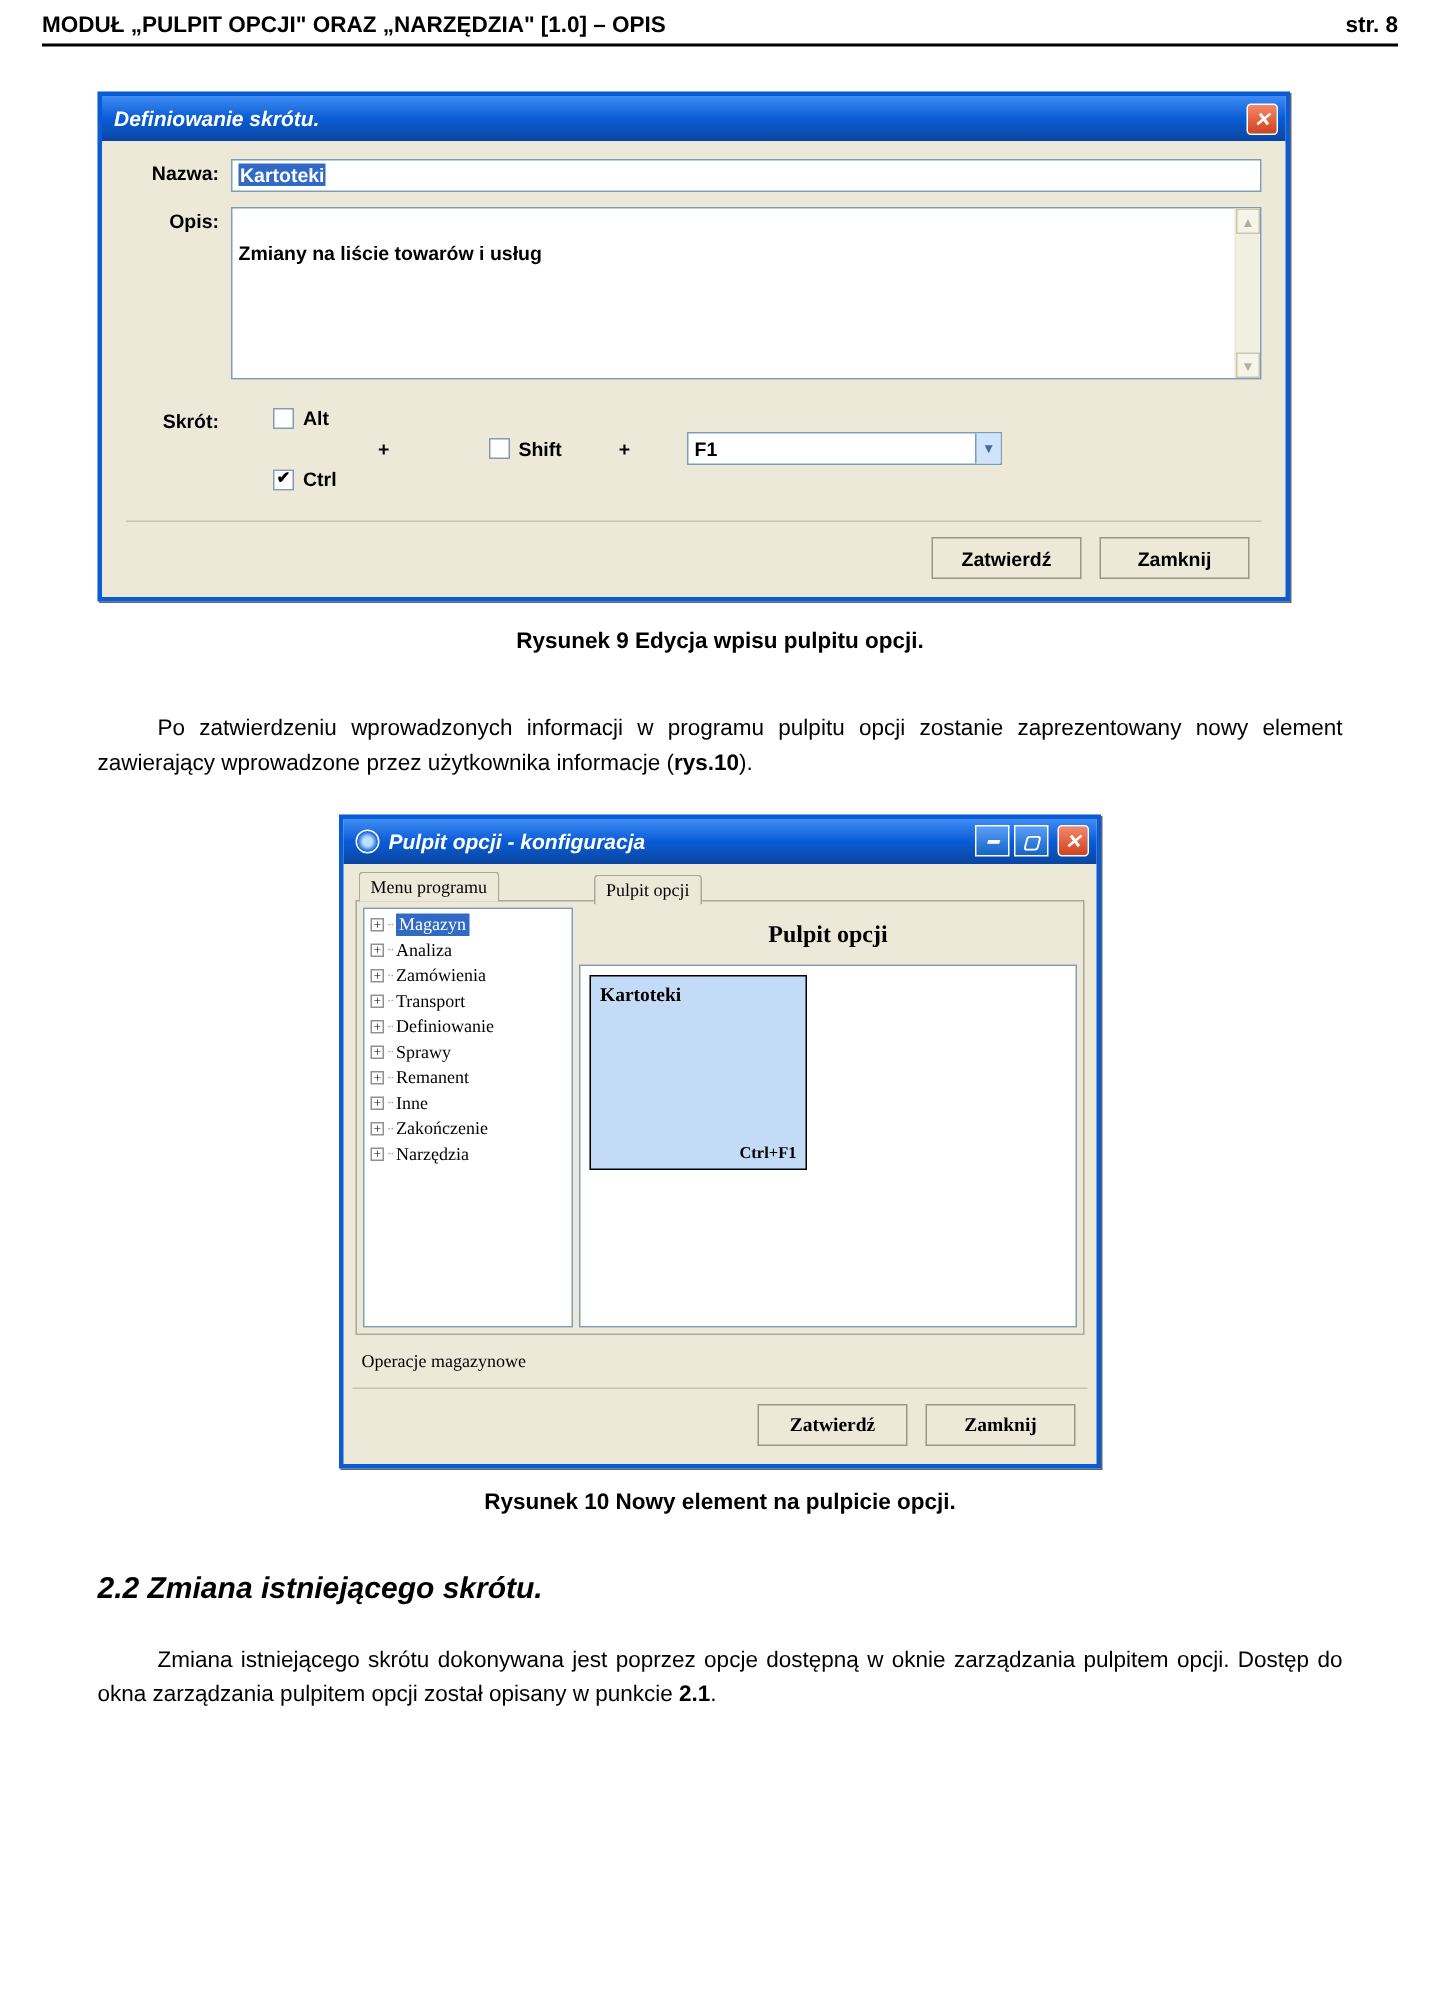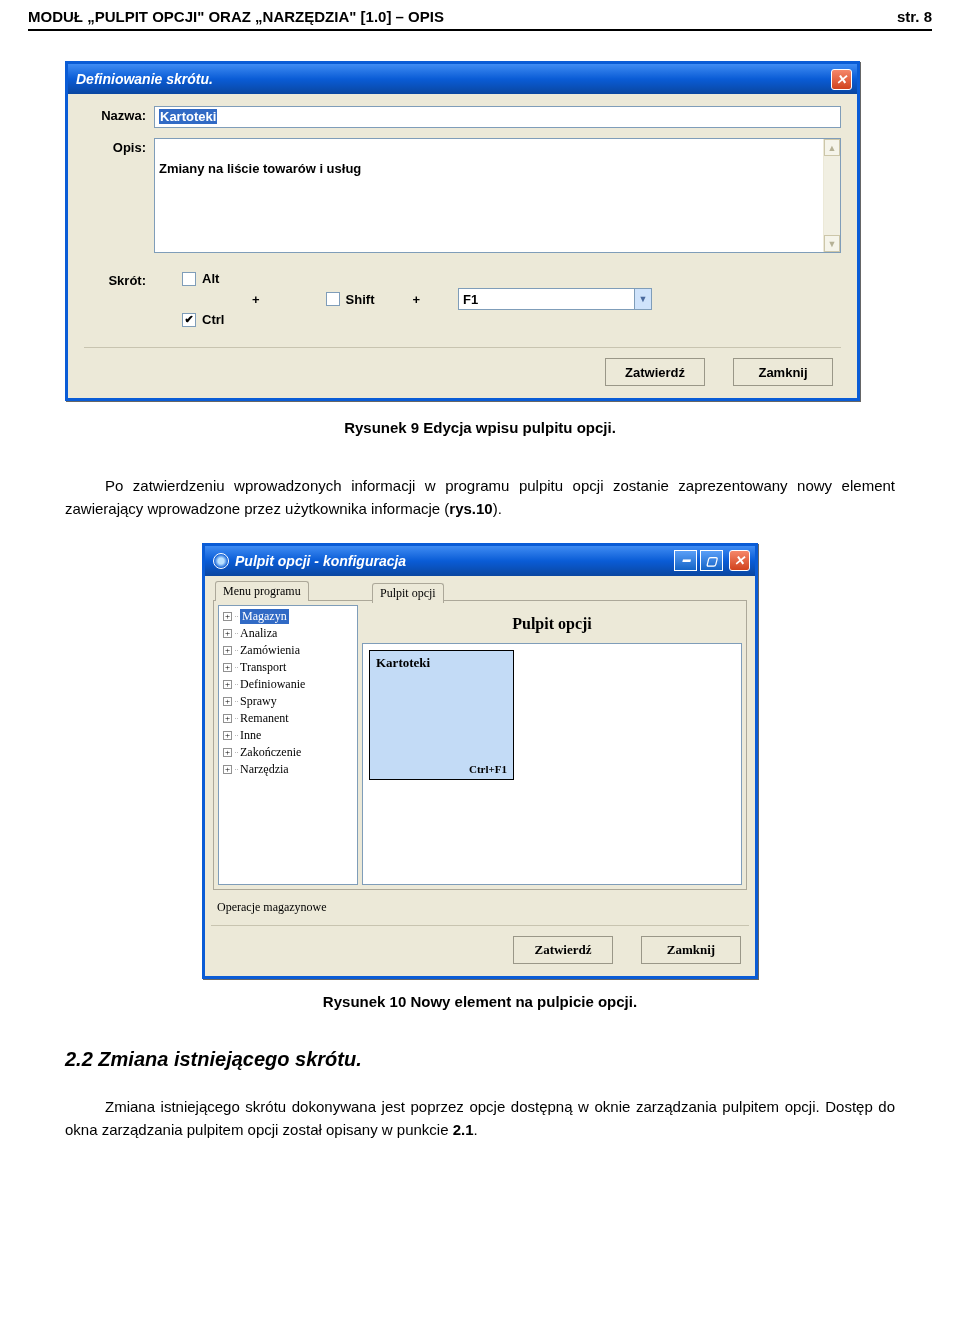--- a/index.html
+++ b/index.html
@@ -100,40 +100,40 @@
   .chk { display: flex; align-items: center; gap: 6px; font-weight: bold; margin-left: 28px; }
   .chkbox {
     width: 14px; height: 14px;
     border: 1px solid #7f9db9;
     background: #fff;
     display: inline-flex; align-items: center; justify-content: center;
     font-size: 11px; color: #000; line-height: 1;
   }
   .plus { font-weight: bold; padding: 0 8px; }
   .combo {
-    width: 194px; height: 22px;
+    width: 210px; height: 22px;
     border: 1px solid #7f9db9;
     background: #fff;
     display: flex; align-items: center; justify-content: space-between;
     padding-left: 4px; font-weight: bold;
   }
   .combo .dd {
     width: 17px; height: 20px;
     background: #cfe3fb;
     border-left: 1px solid #7f9db9;
     display: flex; align-items: center; justify-content: center;
     color: #4a6a9e; font-size: 9px;
   }
   .btn-bar {
     border-top: 1px solid #c8c4b0;
     margin-top: 18px;
     padding: 10px 8px 12px 0;
     display: flex;
     justify-content: flex-end;
-    gap: 28px;
+    gap: 12px;
   }
   .btn {
     min-width: 100px;
     height: 28px;
     border: 1px solid #9a9788;
     background: #ece9d8;
     font-weight: bold;
     font-family: inherit;
     font-size: 13px;
   }
@@ -144,21 +144,21 @@
     margin: 14px 0 38px 0;
   }
   .body-text {
     font-size: 15px;
     line-height: 1.55;
     text-align: justify;
     margin-bottom: 22px;
   }
   .body-text .indent { text-indent: 40px; display: block; }
   
-  .win2 { width: 556px; margin: 0 auto 12px auto; }
+  .win2 { width: 508px; margin: 0 auto 12px auto; }
   .tb-mm {
     width: 23px; height: 21px;
     border: 1px solid #fff;
     background: linear-gradient(#5a9ff7,#1464c7);
     display: flex; align-items: center; justify-content: center;
     color: #fff; font-size: 12px;
   }
   .title2-wrap { display: flex; align-items: center; gap: 6px; }
   .app-icon {
     width: 16px; height: 16px;

